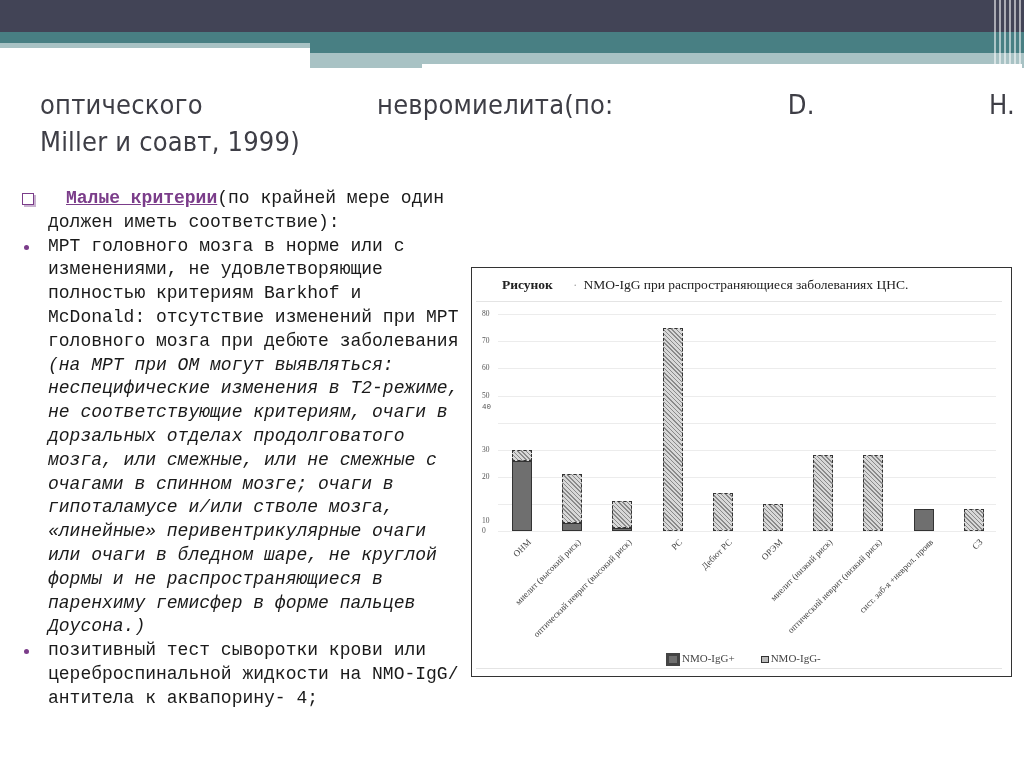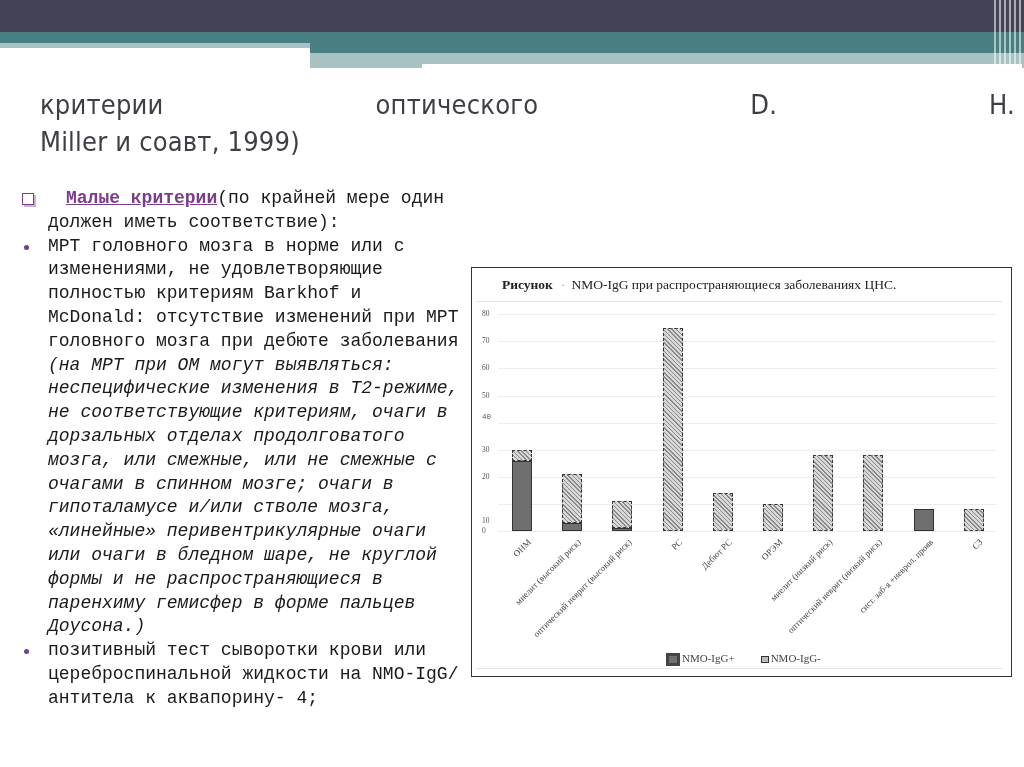--- a/index.html
+++ b/index.html
@@ -19,21 +19,21 @@
 
   .left-text { position:absolute; left:20px; top:187px; width:440px; font-family:Liberation Mono, monospace; font-size:18px; line-height:23.8px; color:#1a1a1a; }
   .item { position:relative; padding-left:28px; }
   .bullet-box { position:absolute; left:2px; top:6px; width:10px; height:10px; border:1.5px solid #7b3d8a; box-shadow:2px 2px 0 #c9b3d0; }
   .bullet-dot { position:absolute; left:4px; top:10px; width:5px; height:5px; border-radius:50%; background:#7b3d8a; }
   .minor { color:#7b3d8a; font-weight:bold; text-decoration:underline; margin-left:18px; }
   .ital { font-style:italic; }
 
   .chart { position:absolute; left:471px; top:267px; width:539px; height:408px; border:1.5px solid #333; background:#fff; }
   .chart-title { position:absolute; left:30px; top:9px; font-family:"Liberation Serif", serif; font-size:13.5px; color:#222; white-space:nowrap; }
-  .chart-title b { margin-right:8px; }
+  .chart-title b { margin-right:20px; }
   .chart-title .sep { color:#aaa; margin-right:6px; }
   .chart-inner { position:absolute; left:4px; top:33px; width:526px; height:366px; border-top:1px solid #e4e4e4; border-bottom:1px solid #e4e4e4; }
   .ytick { position:absolute; left:6px; font-size:7.5px; color:#555; font-family:"Liberation Serif", serif; }
   .gridline { position:absolute; left:22px; width:498px; height:1px; background:#ececec; }
   .bar { position:absolute; width:20px; box-sizing:border-box; border:1.5px dashed #333; }
   .neg { background: repeating-linear-gradient(45deg, #8a8a8a 0 1px, #d8d8d8 1px 3px); }
   .pos { background:#6f6f6f; border-style:solid; }
   .xlabel { position:absolute; font-family:"Liberation Serif", serif; font-size:9px; color:#444; white-space:nowrap; transform-origin:right top; transform:rotate(-45deg); }
   .legend { position:absolute; left:190px; top:350px; font-family:"Liberation Serif", serif; font-size:11px; color:#444; display:flex; gap:26px; }
   .legend .sw { display:inline-block; width:8px; height:7px; margin-right:2px; vertical-align:middle; }
@@ -49,22 +49,22 @@
   <div class="bar-light1"></div>
   <div class="bar-teal2"></div>
   <div class="bar-light2"></div>
   <div class="bar-light3"></div>
   <div class="bar-white2"></div>
   <div class="stripes"></div>
 </div>
 
 <div class="title">
   <div class="l1" id="title-l1">
-      <span>критерии</span>
       <span>оптического</span>
+      <span>невромиелита(по:</span>
       <span>D.</span>
       <span>H.</span>
     </div>
   <div>Miller и соавт, 1999)</div>
 </div>
 
 <div class="left-text">
   <div class="item">
     <span class="bullet-box"></span>
     <span class="minor">Малые критерии</span><span>(по крайней мере один должен иметь соответствие):</span>
@@ -90,21 +90,21 @@
         <span><span class="sw neg"></span><span>NMO-IgG-</span></span>
       </div>
   <div class="ytick" style="top: 224px;">0</div>
       <div class="gridline" style="top: 229px;"></div>
       <div class="ytick" style="top: 214px;">10</div>
       <div class="gridline" style="top: 201.9px;"></div>
       <div class="ytick" style="top: 169.8px;">20</div>
       <div class="gridline" style="top: 174.8px;"></div>
       <div class="ytick" style="top: 142.7px;">30</div>
       <div class="gridline" style="top: 147.7px;"></div>
-      <div class="ytick" style="top: 111px; font-family: Liberation Mono, monospace;">40</div>
+      <div class="ytick" style="top: 101px; font-family: Liberation Mono, monospace;">40</div>
       <div class="gridline" style="top: 120.6px;"></div>
       <div class="ytick" style="top: 88.5px;">50</div>
       <div class="gridline" style="top: 93.5px;"></div>
       <div class="ytick" style="top: 61.4px;">60</div>
       <div class="gridline" style="top: 66.4px;"></div>
       <div class="ytick" style="top: 34.3px;">70</div>
       <div class="gridline" style="top: 39.3px;"></div>
       <div class="ytick" style="top: 7.2px;">80</div>
       <div class="gridline" style="top: 12.2px;"></div>
       <div class="bar pos" style="left: 36px; top: 158.54px; height: 70.46px;"></div>

